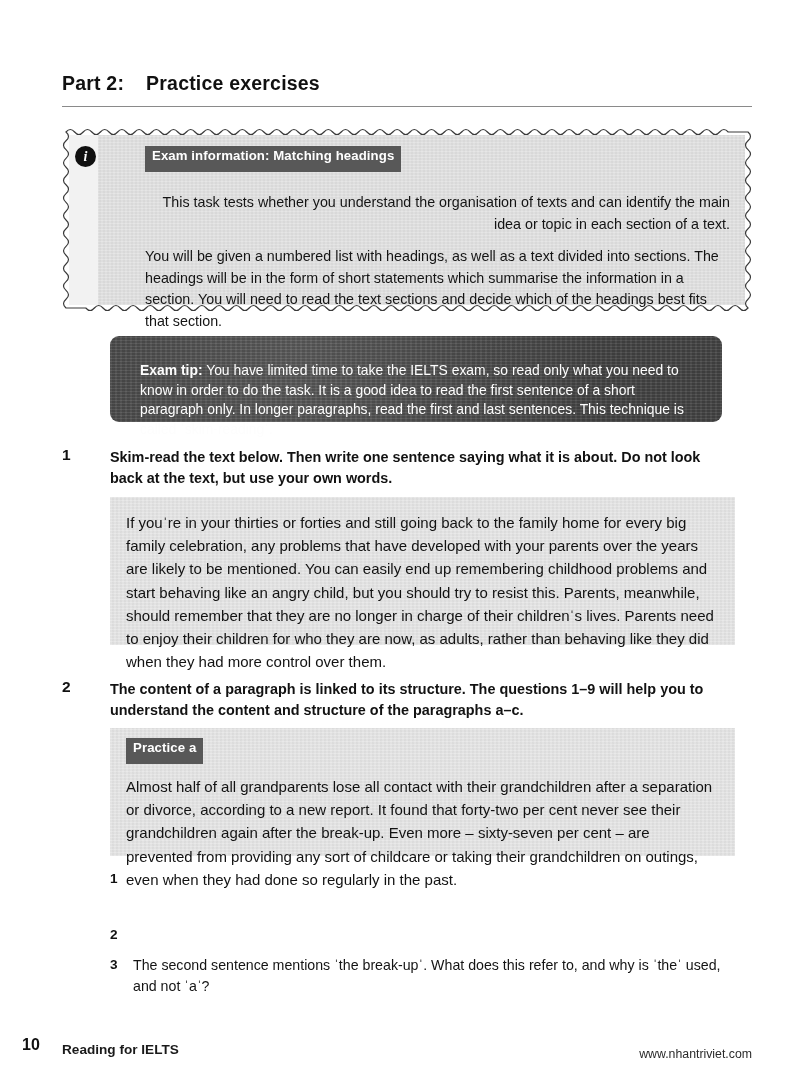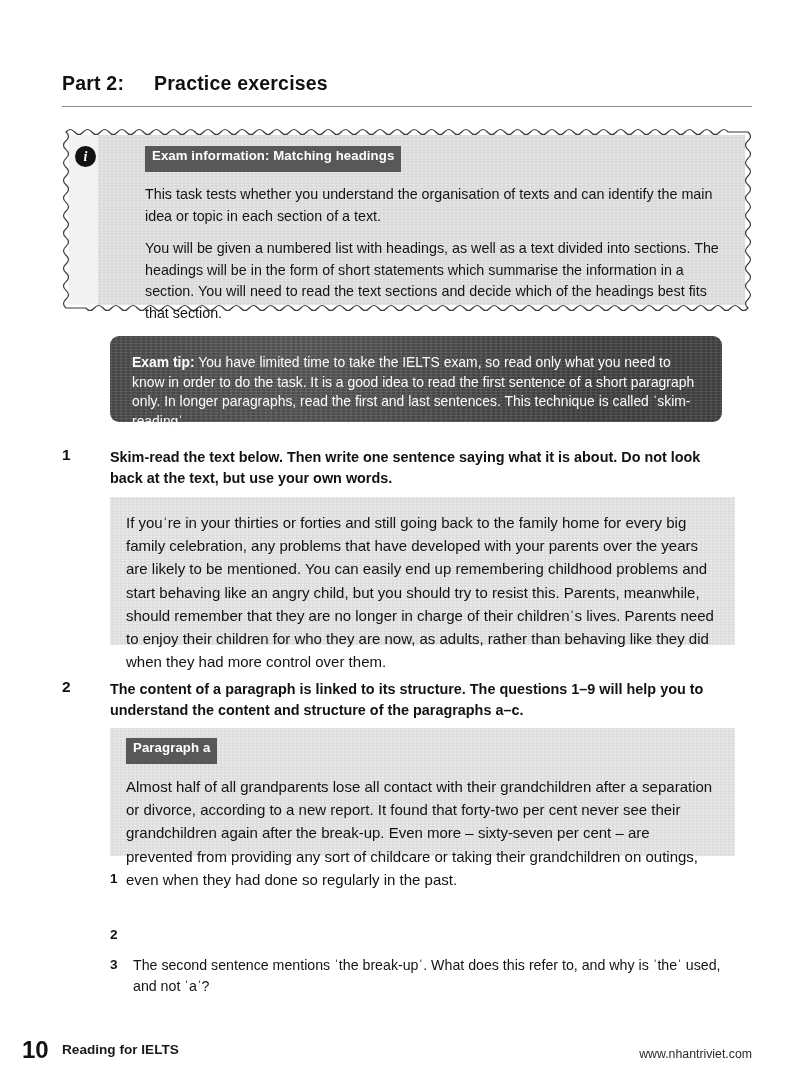--- a/index.html
+++ b/index.html
@@ -29,21 +29,21 @@
     position: absolute;
     left: 62px;
     top: 72px;
     width: 690px;
     font-size: 19.5px;
     font-weight: bold;
     letter-spacing: 0.2px;
     color: #111;
     white-space: nowrap;
   }
-  .part-heading .part-label { margin-right: 30px; }
+  .part-heading .part-label { margin-right: 22px; }
 
   .heading-rule {
     position: absolute;
     left: 62px;
     top: 106px;
     width: 690px;
     height: 1px;
     background: #6d6d6d;
     opacity: 0.8;
   }
@@ -111,41 +111,41 @@
     line-height: 16px;
     padding: 2px 7px 8px 7px;
     letter-spacing: 0.1px;
   }
   .info-content p {
     margin: 11px 0 0 0;
     font-size: 14.3px;
     line-height: 21.5px;
     color: #141414;
   }
-  .info-content p.first { margin-top: 12px; }
+  .info-content p.first { margin-top: 20px; text-align: right; }
 
   
   .tip-box {
     position: absolute;
     left: 110px;
     top: 336px;
     width: 612px;
     height: 86px;
     background: #4f4f4f;
     background-image:
       repeating-linear-gradient(0deg, rgba(255,255,255,0.05) 0 1px, rgba(0,0,0,0.09) 1px 3px),
       repeating-linear-gradient(90deg, rgba(255,255,255,0.045) 0 2px, rgba(0,0,0,0.06) 2px 5px),
       radial-gradient(circle at 30% 20%, rgba(255,255,255,0.09), rgba(0,0,0,0.10) 70%);
     border-radius: 9px;
     box-sizing: border-box;
     padding: 9px 14px 0 14px;
     color: #ffffff;
   }
   .tip-box p {
-    margin: 8px;
+    margin: 16px;
     font-size: 13.9px;
     line-height: 19.6px;
     color: #fdfdfd;
   }
   .tip-box b { font-weight: bold; }
 
   
   .ex-num {
     position: absolute;
     font-size: 15.5px;
@@ -190,21 +190,21 @@
     font-size: 13.6px;
     font-weight: bold;
     color: #111;
   }
 
   
   .footer-pageno {
     position: absolute;
     left: 22px;
     top: 1036px;
-    font-size: 24px;
+    font-size: 16px;
     font-weight: bold;
     color: #111;
   }
   .footer-title {
     position: absolute;
     left: 62px;
     top: 1042px;
     font-size: 13.6px;
     font-weight: bold;
     color: #1a1a1a;
@@ -286,21 +286,21 @@
   <div class="ex-text" style="left:110px; top:447px; width:610px;">Skim-read the text below. Then write one sentence saying what it is about. Do not look back at the text, but use your own words.</div>
 
   <div class="passage" style="left:110px; top:497px; width:625px; height:148px;">
     <p>If youˈre in your thirties or forties and still going back to the family home for every big family celebration, any problems that have developed with your parents over the years are likely to be mentioned. You can easily end up remembering childhood problems and start behaving like an angry child, but you should try to resist this. Parents, meanwhile, should remember that they are no longer in charge of their childrenˈs lives. Parents need to enjoy their children for who they are now, as adults, rather than behaving like they did when they had more control over them.</p>
   </div>
 
   <div class="ex-num" style="left:62px; top:678px;">2</div>
   <div class="ex-text" style="left:110px; top:679px; width:615px;">The content of a paragraph is linked to its structure. The questions 1–9 will help you to understand the content and structure of the paragraphs a–c.</div>
 
   <div class="passage" style="left:110px; top:728px; width:625px; height:128px; padding-top:10px;">
-    <span class="tag-dark">Paragraph a</span>
+    <span class="tag-dark">Practice a</span>
     <p style="margin-top:8px;">Almost half of all grandparents lose all contact with their grandchildren after a separation or divorce, according to a new report. It found that forty-two per cent never see their grandchildren again after the break-up. Even more – sixty-seven per cent – are prevented from providing any sort of childcare or taking their grandchildren on outings, even when they had done so regularly in the past.</p>
   </div>
 
   <div class="subq-num" style="left:110px; top:871px;">1</div>
 
   <div class="subq-num" style="left:110px; top:927px;">2</div>
 
   <div class="subq-num" style="left:110px; top:957px;">3</div>
   <div class="subq" style="left:133px; top:955px; width:605px;">The second sentence mentions ˈthe break-upˈ. What does this refer to, and why is ˈtheˈ used, and not ˈaˈ?</div>
 

